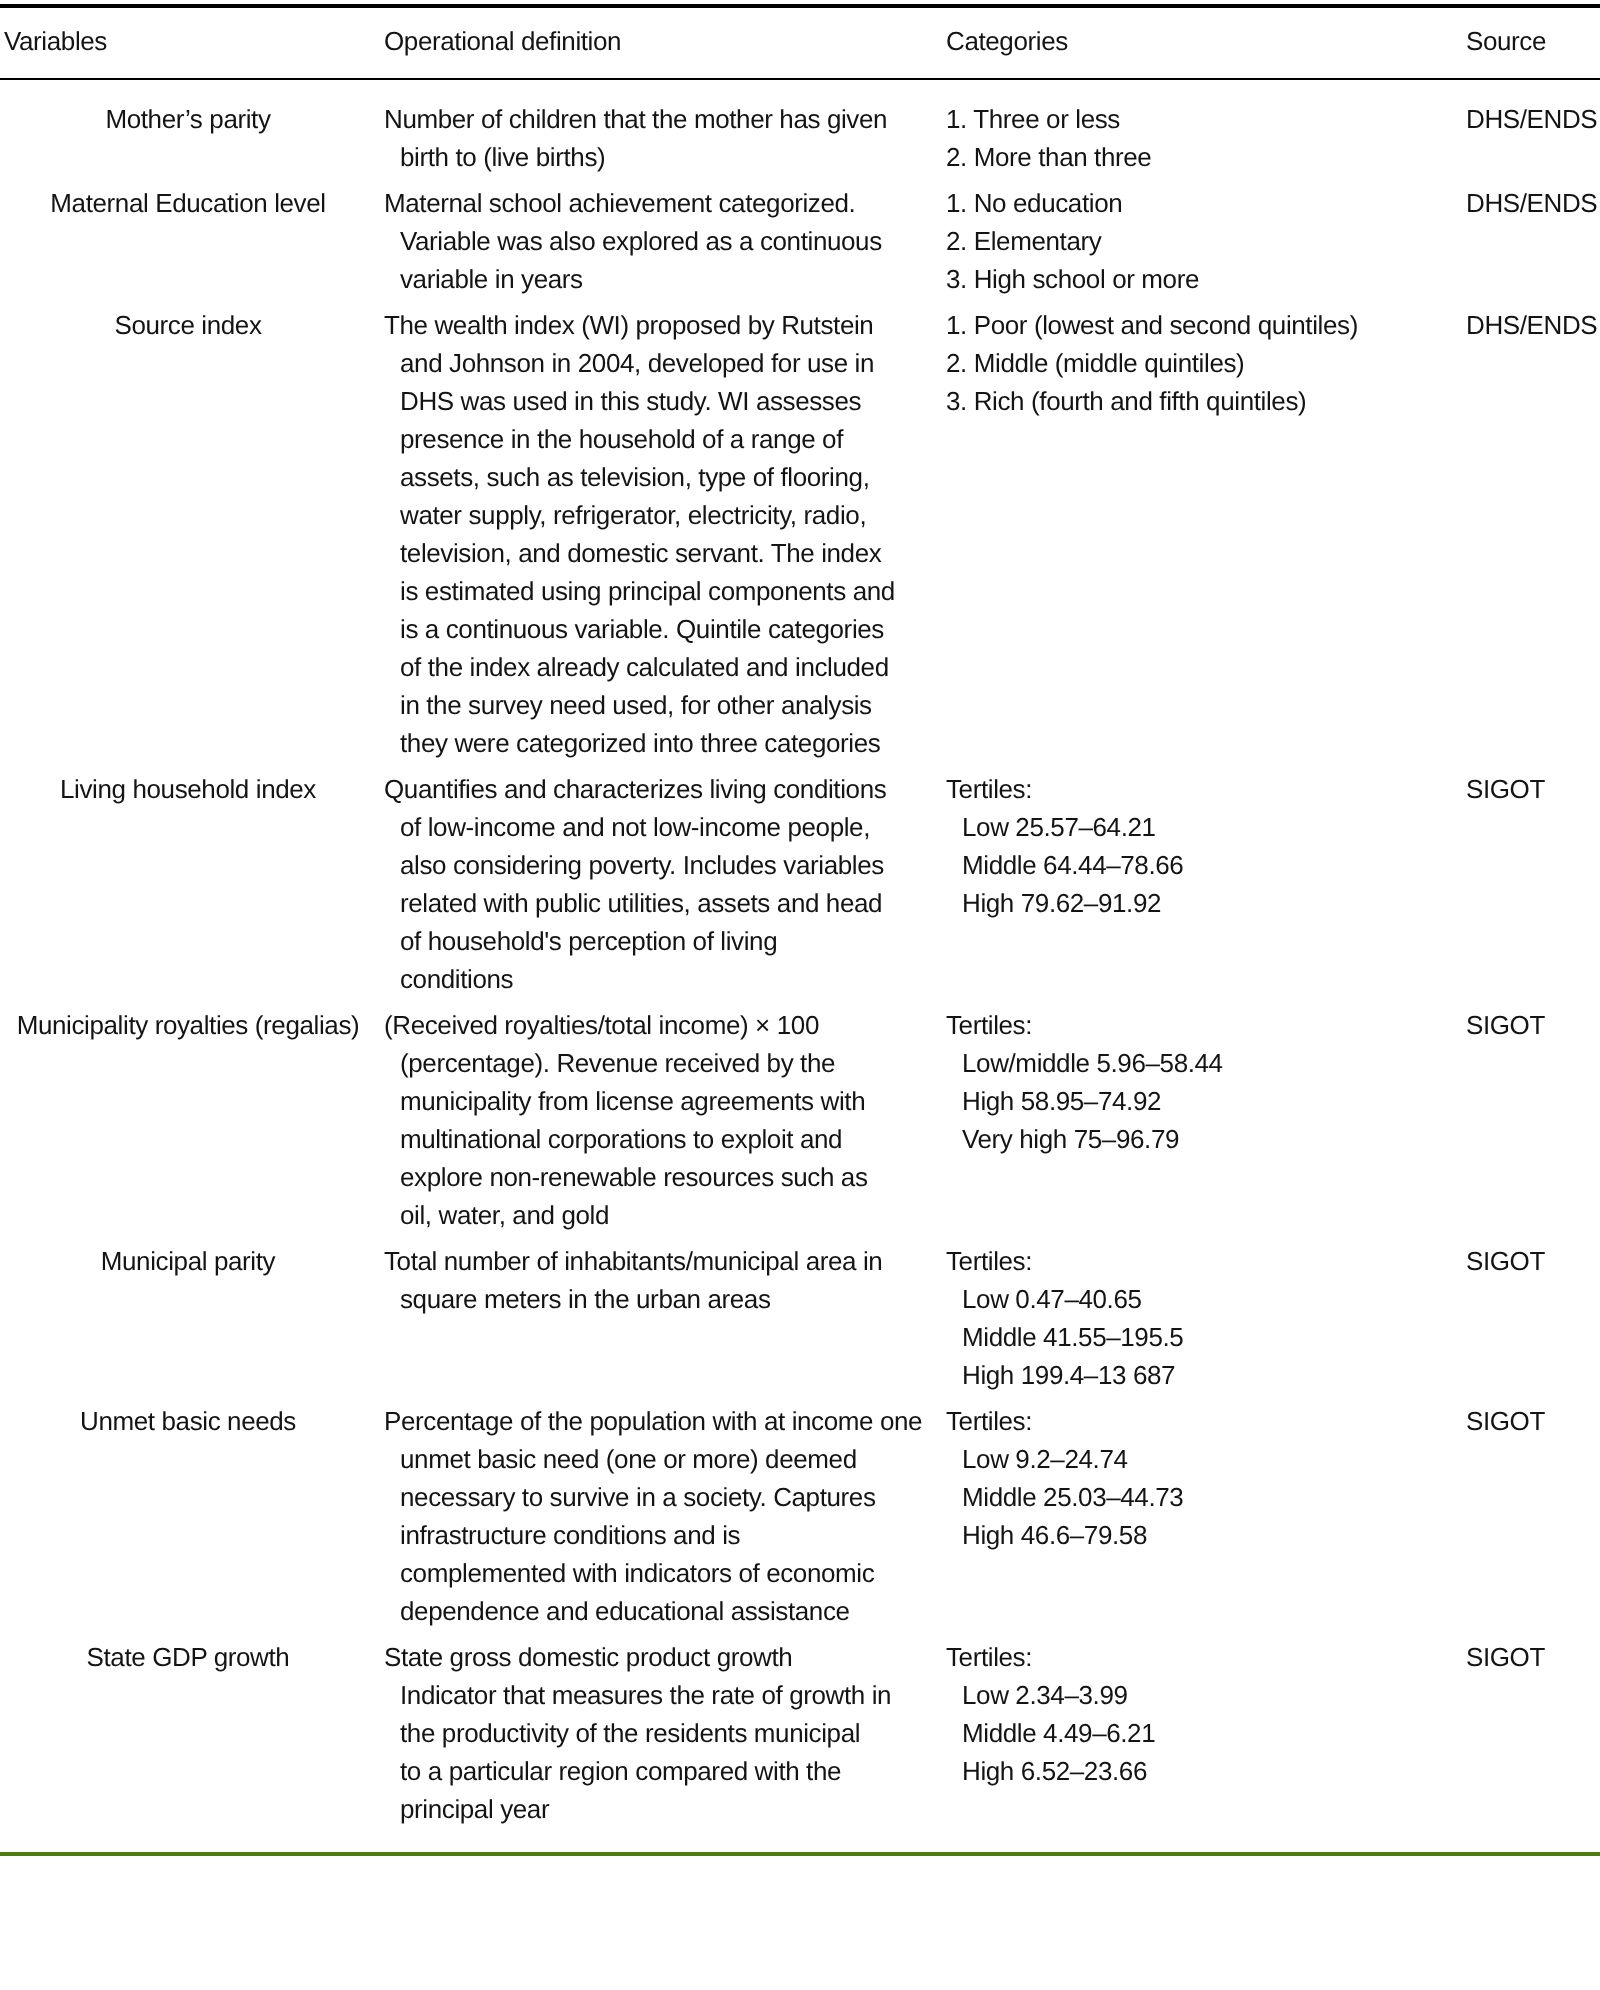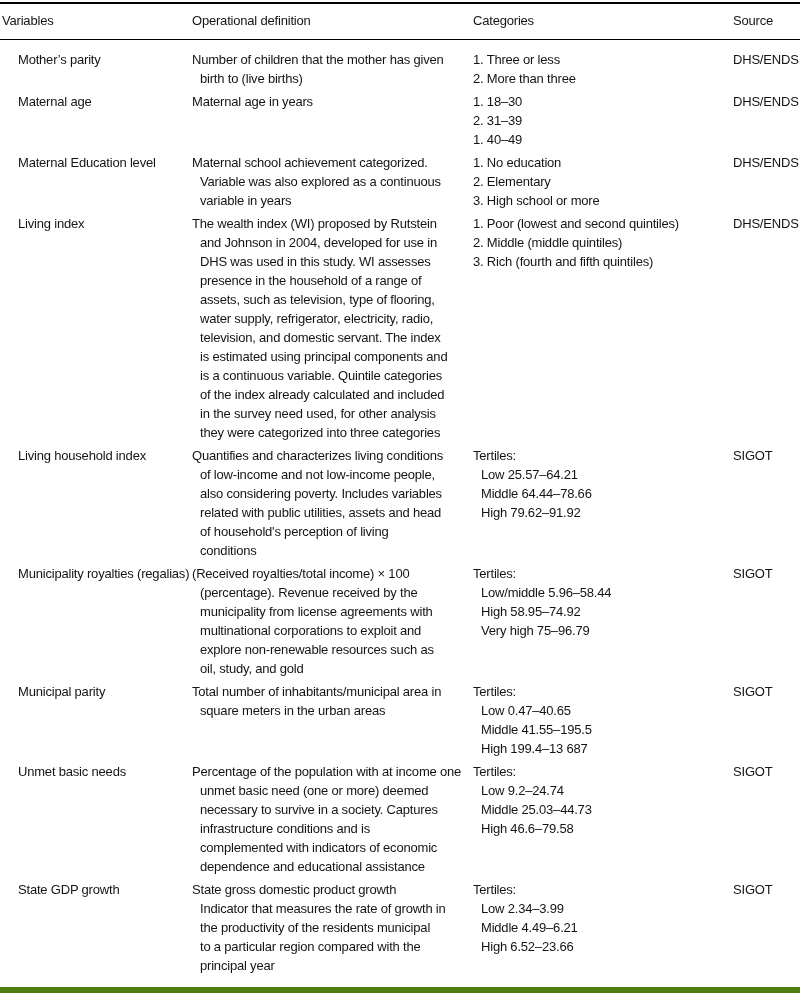--- a/index.html
+++ b/index.html
@@ -4,39 +4,39 @@
 <style>
   html,body{margin:0;padding:0;background:#fff;}
   .sheet{
     width:800px;height:995px;background:#ffffff;
     font-family:"Liberation Sans",sans-serif;color:#141414;
     box-sizing:border-box;padding-top:2px;overflow:hidden;
     -webkit-font-smoothing:antialiased;
   }
   table.vars{
     width:800px;border-collapse:collapse;table-layout:fixed;
-    border-top:2px solid #000;border-bottom:6px solid #4d7c0f;
+    border-top:2px solid #000;border-bottom:2px solid #4d7c0f;
   }
   col.c-var{width:192px;}
   col.c-def{width:281px;}
   col.c-cat{width:260px;}
   col.c-src{width:67px;}
   th{
     font-weight:400;text-align:left;font-size:13px;line-height:20px;
     letter-spacing:-0.015em;padding:7px 0 8px 0;
     border-bottom:1.3px solid #000;
   }
   th.h-var{padding-left:2px;}
   td{
     vertical-align:top;font-size:13px;line-height:19px;
     letter-spacing:-0.015em;padding:4px 0 0 0;
   }
   tbody tr:first-child td{padding-top:10px;}
   tbody tr:last-child td{padding-bottom:12px;}
-  td.col-var{padding-left:18px;padding-right:6px;}
+  td.col-var{padding-left:2px;padding-right:6px;text-align:center;}
   td.col-def{padding-right:6px;}
   .def-line,.cat-line,.var-line{white-space:nowrap;}
   .def-line:not(:first-child){padding-left:8px;}
   .cat-tertiles .cat-line:not(:first-child){padding-left:8px;}
 </style>
 </head>
 <body>
 
 <div class="sheet">
   <table class="vars">
@@ -66,55 +66,39 @@
           <td class="col-cat cat-numbered">
             <div class="cat-line">1. Three or less</div>
             <div class="cat-line">2. More than three</div>
           </td>
           <td class="col-src">
             <div class="var-line">DHS/ENDS</div>
           </td>
         </tr>
         <tr>
           <td class="col-var">
-            <div class="var-line">Maternal age</div>
-          </td>
-          <td class="col-def">
-            <div class="def-line">Maternal age in years</div>
-          </td>
-          <td class="col-cat cat-numbered">
-            <div class="cat-line">1. 18–30</div>
-            <div class="cat-line">2. 31–39</div>
-            <div class="cat-line">1. 40–49</div>
-          </td>
-          <td class="col-src">
-            <div class="var-line">DHS/ENDS</div>
-          </td>
-        </tr>
-        <tr>
-          <td class="col-var">
             <div class="var-line">Maternal Education level</div>
           </td>
           <td class="col-def">
             <div class="def-line">Maternal school achievement categorized.</div>
             <div class="def-line">Variable was also explored as a continuous</div>
             <div class="def-line">variable in years</div>
           </td>
           <td class="col-cat cat-numbered">
             <div class="cat-line">1. No education</div>
             <div class="cat-line">2. Elementary</div>
             <div class="cat-line">3. High school or more</div>
           </td>
           <td class="col-src">
             <div class="var-line">DHS/ENDS</div>
           </td>
         </tr>
         <tr>
           <td class="col-var">
-            <div class="var-line">Living index</div>
+            <div class="var-line">Source index</div>
           </td>
           <td class="col-def">
             <div class="def-line">The wealth index (WI) proposed by Rutstein</div>
             <div class="def-line">and Johnson in 2004, developed for use in</div>
             <div class="def-line">DHS was used in this study. WI assesses</div>
             <div class="def-line">presence in the household of a range of</div>
             <div class="def-line">assets, such as television, type of flooring,</div>
             <div class="def-line">water supply, refrigerator, electricity, radio,</div>
             <div class="def-line">television, and domestic servant. The index</div>
             <div class="def-line">is estimated using principal components and</div>
@@ -157,21 +141,21 @@
         <tr>
           <td class="col-var">
             <div class="var-line">Municipality royalties (regalias)</div>
           </td>
           <td class="col-def">
             <div class="def-line">(Received royalties/total income) × 100</div>
             <div class="def-line">(percentage). Revenue received by the</div>
             <div class="def-line">municipality from license agreements with</div>
             <div class="def-line">multinational corporations to exploit and</div>
             <div class="def-line">explore non-renewable resources such as</div>
-            <div class="def-line">oil, study, and gold</div>
+            <div class="def-line">oil, water, and gold</div>
           </td>
           <td class="col-cat cat-tertiles">
             <div class="cat-line">Tertiles:</div>
             <div class="cat-line">Low/middle 5.96–58.44</div>
             <div class="cat-line">High 58.95–74.92</div>
             <div class="cat-line">Very high 75–96.79</div>
           </td>
           <td class="col-src">
             <div class="var-line">SIGOT</div>
           </td>

